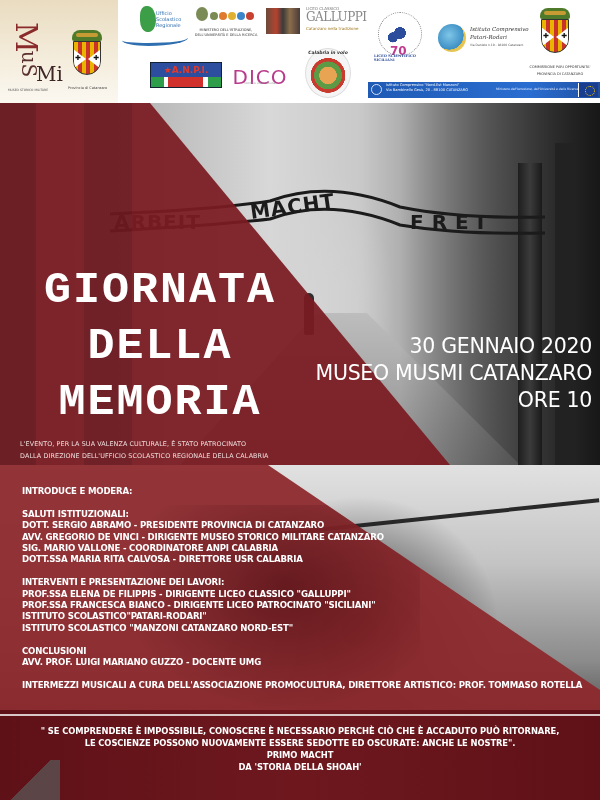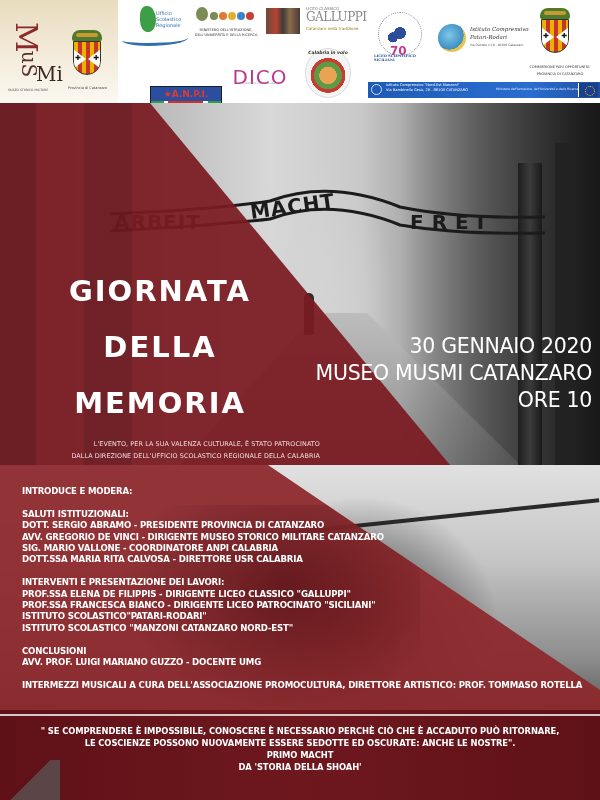--- a/index.html
+++ b/index.html
@@ -48,21 +48,21 @@
   .siciliani .tree { position: absolute; left: 18px; top: 10px; width: 24px; height: 22px; background: radial-gradient(circle, #2b4d9c 0 35%, transparent 36%), radial-gradient(circle at 20% 70%, #2b4d9c 0 20%, transparent 21%); }
   .siciliani .t { position: absolute; left: 4px; top: 38px; font-size: 6px; color: #2b4d9c; font-family: "DejaVu Serif", serif; font-weight: bold; }
   .siciliani .n70 { position: absolute; left: 20px; top: 32px; font-size: 12px; color: #c23b8f; font-weight: bold; }
   .patari { left: 436px; top: 22px; width: 94px; height: 34px; }
   .patari .globe { position: absolute; left: 2px; top: 2px; width: 28px; height: 28px; border-radius: 50%;
     background: radial-gradient(circle at 40% 40%, #7fc6e8, #3d8fc4 60%, #e3c04a 61%, #f1d978 100%); }
   .patari .t1 { position: absolute; left: 34px; top: 4px; font-size: 5.5px; color: #333; font-style: italic; font-family: "DejaVu Serif", serif; }
   .patari .t2 { position: absolute; left: 34px; top: 12px; font-size: 5.5px; color: #333; font-style: italic; font-family: "DejaVu Serif", serif; }
   .patari .t3 { position: absolute; left: 34px; top: 21px; font-size: 3px; color: #555; }
   .comm-cap { position: absolute; left: 520px; top: 64px; width: 80px; font-size: 3.5px; color: #333; text-align: center; line-height: 7px; }
-  .anpi { left: 150px; top: 62px; width: 72px; height: 26px; border: 1px solid #123; overflow: hidden; margin-top: 24px; }
+  .anpi { left: 150px; top: 62px; width: 72px; height: 26px; border: 1px solid #123; overflow: hidden; }
   .anpi .top { position: absolute; left: 0; top: 0; width: 100%; height: 14px; background: #2d4d9e; color: #e03a2d; font-size: 9px; font-weight: bold; line-height: 14px; text-align: center; }
   .anpi .bot { position: absolute; left: 0; top: 14px; width: 100%; height: 12px;
     background: linear-gradient(90deg, #2f9e4a 0 18%, #fff 18% 25%, #d0312d 25% 75%, #fff 75% 82%, #2f9e4a 82%); }
   .dico { left: 230px; top: 60px; width: 60px; height: 26px; }
   .dico .t { font-size: 20px; color: #b93a8c; letter-spacing: 1px; font-family: "DejaVu Sans", sans-serif; margin-top: 8px; }
   .dico .s { position: absolute; left: 2px; top: 22px; font-size: 2.5px; color: #999; width: 56px; text-align: center; }
   .cal { left: 305px; top: 48px; width: 46px; height: 50px; }
   .cal .disc { position: absolute; left: 0; top: 0; width: 46px; height: 50px; border-radius: 50%;
     background: radial-gradient(circle at 50% 55%, #e8a452 0 25%, #5d9a45 26% 40%, #c93b2e 41% 50%, #f5f5f5 51%); border: 1px solid #ddd; }
   .cal .t { position: absolute; left: 0; top: 2px; width: 46px; text-align: center; font-size: 4.5px; color: #333; font-style: italic; font-weight: bold; }
@@ -105,23 +105,23 @@
   .red-band .shadow-hand { position: absolute; left: 120px; top: 40px; width: 300px; height: 205px;
     background: radial-gradient(ellipse at 55% 40%, rgba(70,10,15,0.55), rgba(70,10,15,0) 70%); }
   .bottom-strip { position: absolute; left: 0; top: 607px; width: 600px; height: 90px;
     background: linear-gradient(90deg, #5e1117 0%, #6e181e 50%, #5e1117 100%); }
   .bottom-strip .corner { position: absolute; left: 0; bottom: 0; width: 60px; height: 40px;
     background: linear-gradient(135deg, rgba(90,90,90,0) 50%, rgba(90,90,90,0.7) 51%); }
   .divider { position: absolute; left: 0; top: 611px; width: 600px; height: 2px; background: #d9c7c7; }
 
   
   .title { position: absolute; left: 20px; top: 160px; width: 280px; text-align: center; color: #fff; font-family: "DejaVu Sans", sans-serif; font-weight: bold; }
-  .title div { font-size: 29px; line-height: 56px; letter-spacing: 2px; }
+  .title div { font-size: 45px; line-height: 56px; letter-spacing: 2px; font-family: Liberation Mono, monospace; }
   .event-info { position: absolute; right: 8px; top: 230px; text-align: right; color: #fff; font-family: "DejaVu Sans", sans-serif; font-size: 20.5px; line-height: 27px; font-weight: normal; letter-spacing: -0.3px; }
-  .patronage { position: absolute; left: 20px; top: 335px; width: 300px; text-align: right; color: #f0dede; font-size: 6.4px; line-height: 12px; letter-spacing: 0.1px; }
+  .patronage { position: absolute; left: 20px; top: 335px; width: 300px; text-align: left; color: #f0dede; font-size: 6.4px; line-height: 12px; letter-spacing: 0.1px; }
 
   .program { position: absolute; left: 22px; top: 383px; width: 578px; color: #fff; font-family: "DejaVu Sans", sans-serif; font-size: 8.6px; font-weight: bold; line-height: 11.4px; letter-spacing: -0.2px; }
   .program .section { margin-bottom: 11.4px; }
   .program .line { white-space: nowrap; }
 
   .quote { position: absolute; left: 0; top: 622px; width: 600px; text-align: center; color: #fff; font-size: 8.4px; font-weight: bold; line-height: 12px; letter-spacing: -0.1px; }
 </style>
 </head>
 <body>
 

